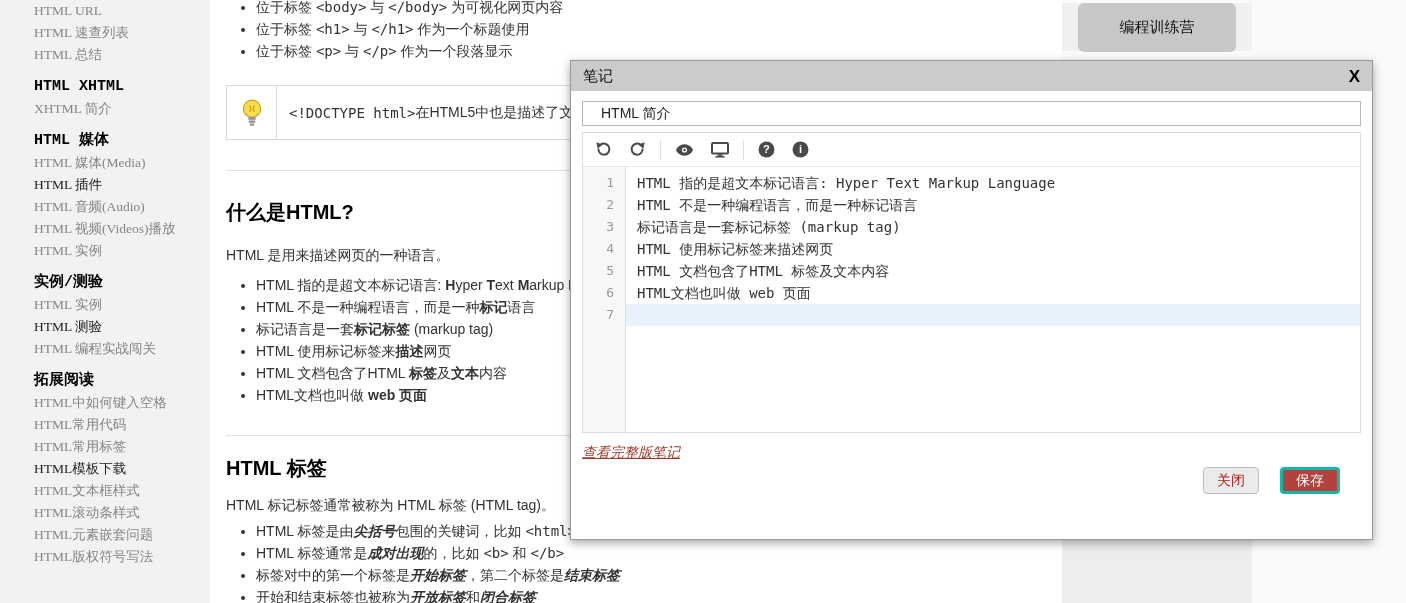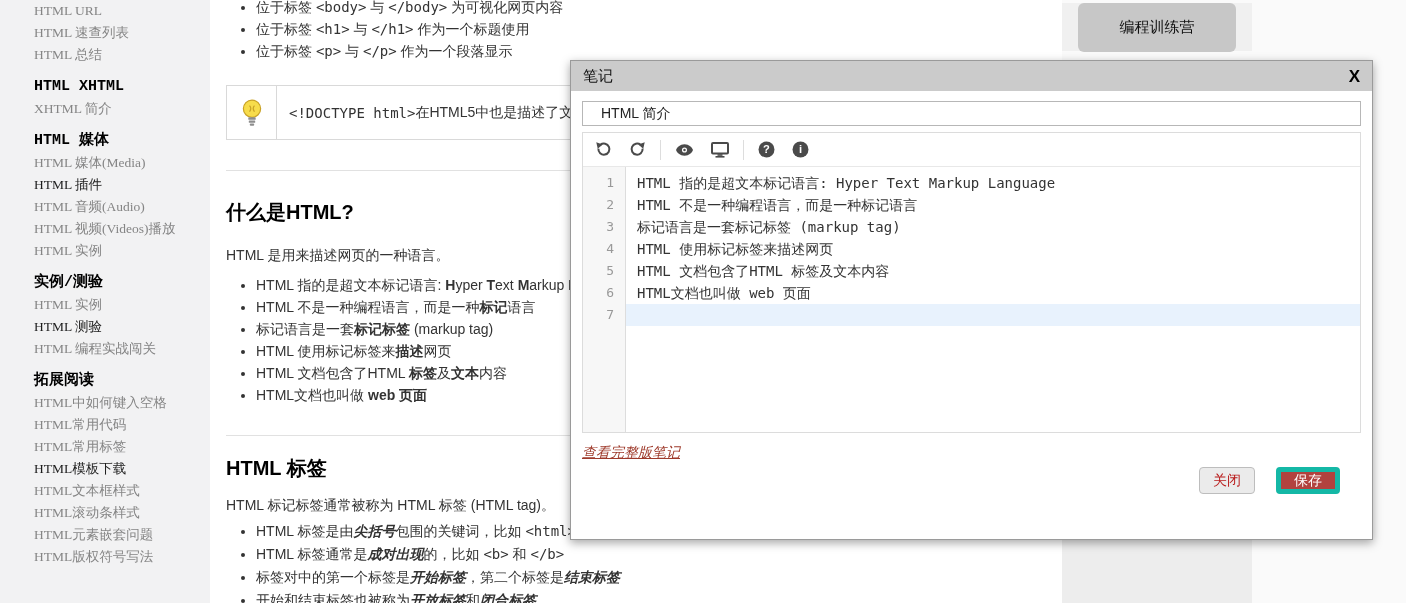--- a/index.html
+++ b/index.html
@@ -16,21 +16,21 @@
   .side-header { font-size:15px; font-weight:bold; color:#000; line-height:22px;
     height:22px; margin-top:10px; white-space:nowrap;font-family:Liberation Mono, monospace; }
 
   
   .main { position:absolute; left:210px; top:0; width:852px; height:603px;
     background:#ffffff; padding:0 20px 0 16px; overflow:hidden; color:#333; }
   .main ul { list-style:disc; padding-left:30px; }
   .main li { font-size:14px; line-height:22px; }
   .top-list { margin-top:-4px; }
   .b { font-weight:bold; }
-  .bi { font-weight:bold; font-style:italic;font-family:Liberation Serif, serif; }
+  .bi { font-weight:bold; font-style:italic; }
   .mono { font-family:"DejaVu Sans Mono","Liberation Mono",monospace; }
 
   .tip-box { margin-top:23px; height:55px; border:1px solid #d9d9d9;
     display:flex; align-items:stretch; width:816px; background:#fff; }
   .tip-icon-cell { width:50px; border-right:1px solid #d9d9d9;
     display:flex; align-items:center; justify-content:center; flex:none; }
   .tip-text { display:flex; align-items:center; padding:0 12px; font-size:14px;
     white-space:nowrap; overflow:hidden; }
 
   .divider { border:none; border-top:1px solid #e1e1e1; width:816px; }
@@ -81,21 +81,21 @@
     white-space:pre; }
   .code .line.active { background:var(--active-line,#e8f2fd); }
 
   .view-link { margin-top:11px; font-size:14px; color:var(--link-red,#9e3a2b);
     text-decoration:underline; display:inline-block; cursor:pointer;font-style:italic; }
   .btn-row { display:flex; justify-content:flex-end; gap:21px; padding-right:21px;
     margin-top:5px; }
   .btn { height:27px; padding:0 13px; font-size:14px; border-radius:4px;
     cursor:pointer; font-family:inherit; }
   .btn-close { background:#ebebeb; border:1px solid #bdbdbd; color:#b91c1c; }
-  .btn-save { background:var(--save-red,#b2423e); border:5px solid #14b8a6; color:#fff; }
+  .btn-save { background:var(--save-red,#b2423e); border:3px solid #14b8a6; color:#fff; }
 </style>
 </head>
 <body>
 
 <nav class="sidebar">
     <div class="side-link">HTML URL</div>
     <div class="side-link">HTML 速查列表</div>
     <div class="side-link">HTML 总结</div>
     <div class="side-header">HTML XHTML</div>
     <div class="side-link">XHTML 简介</div>

